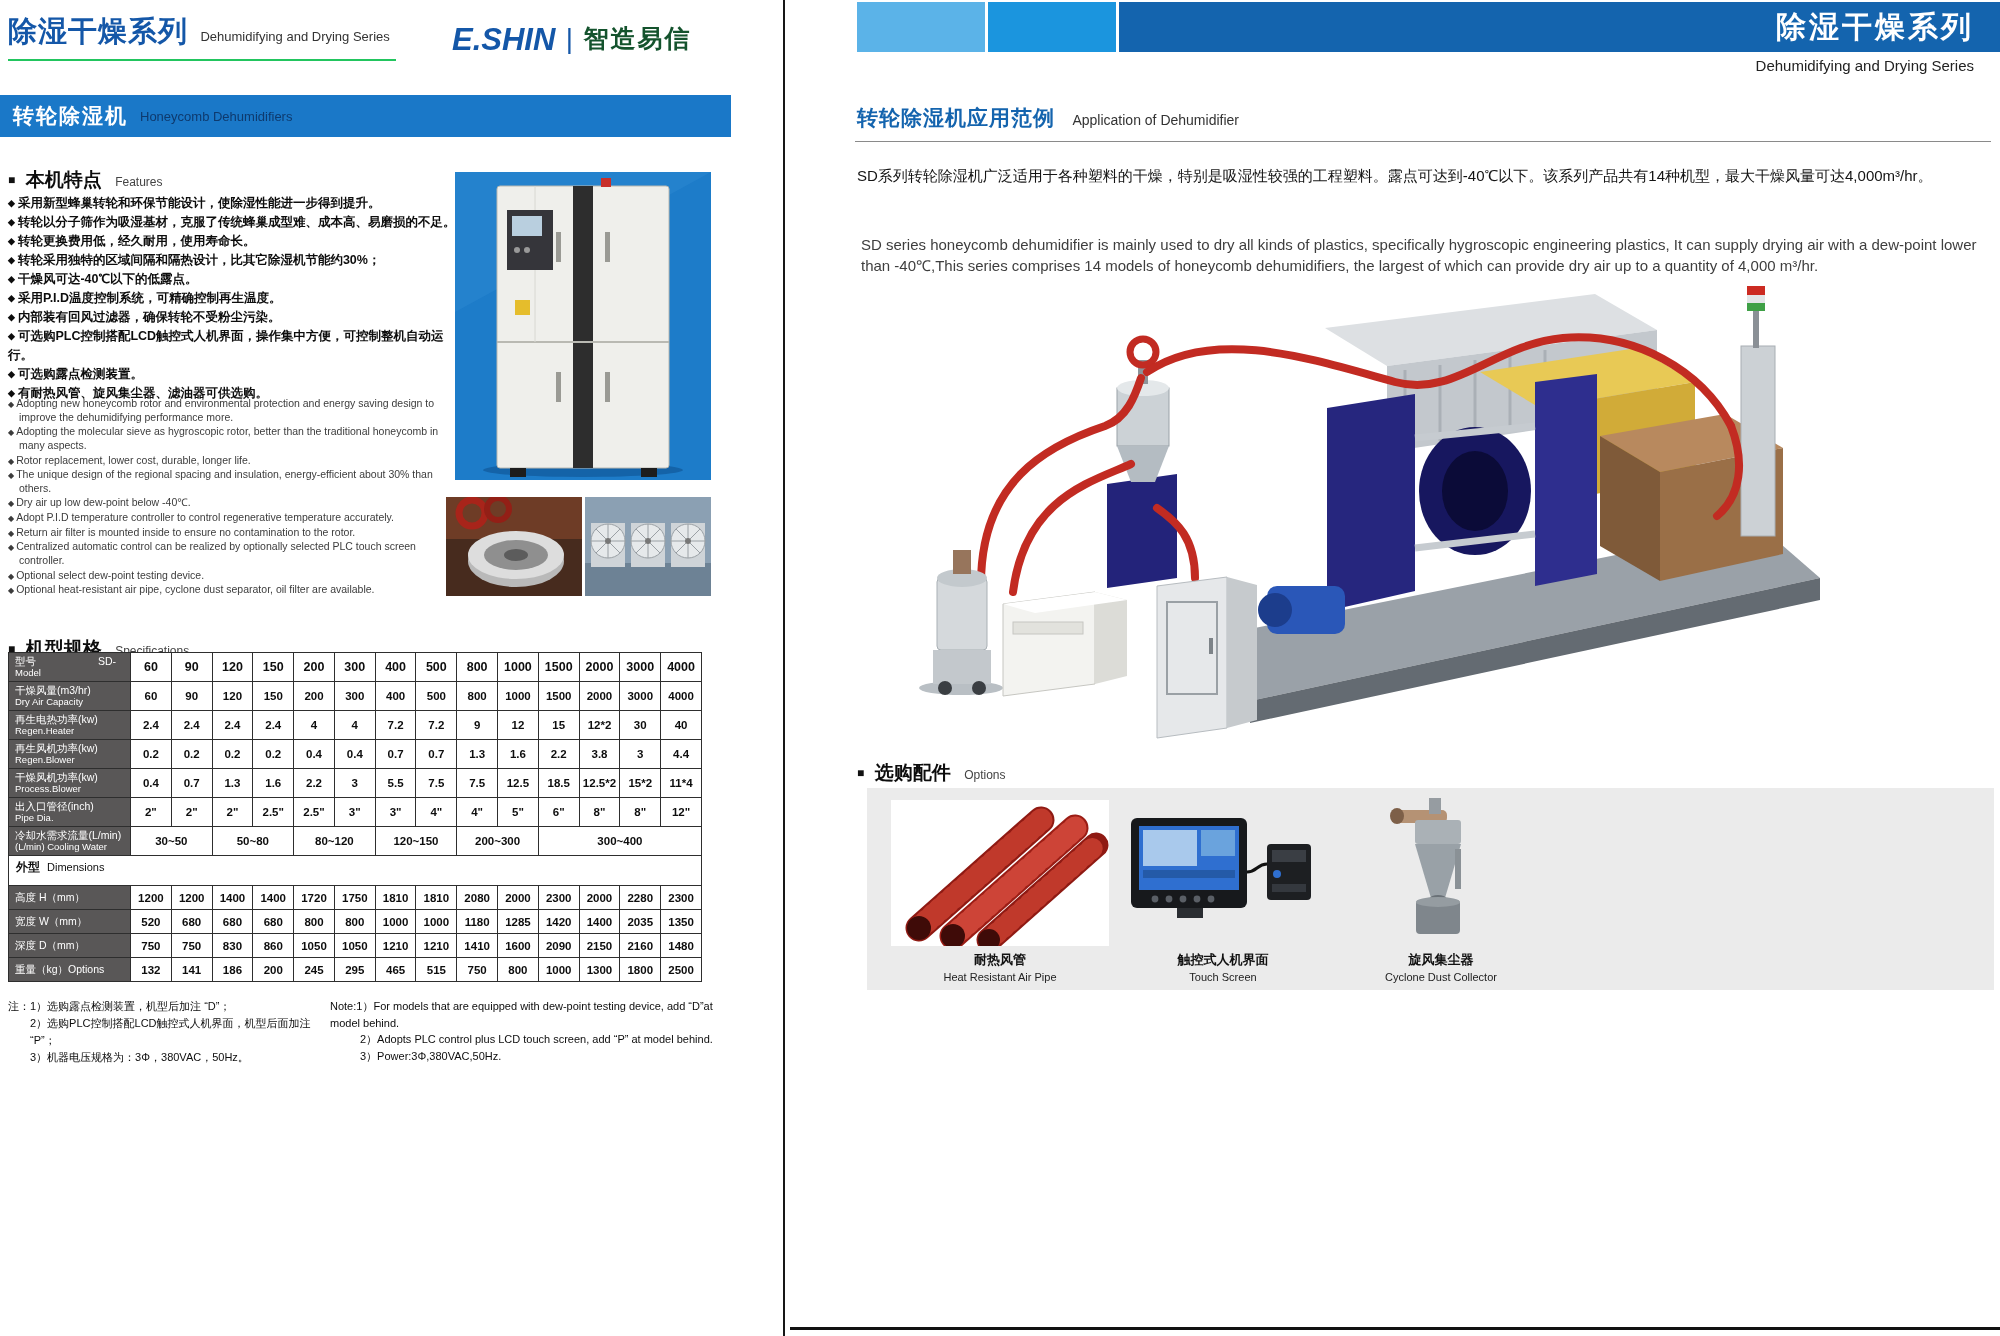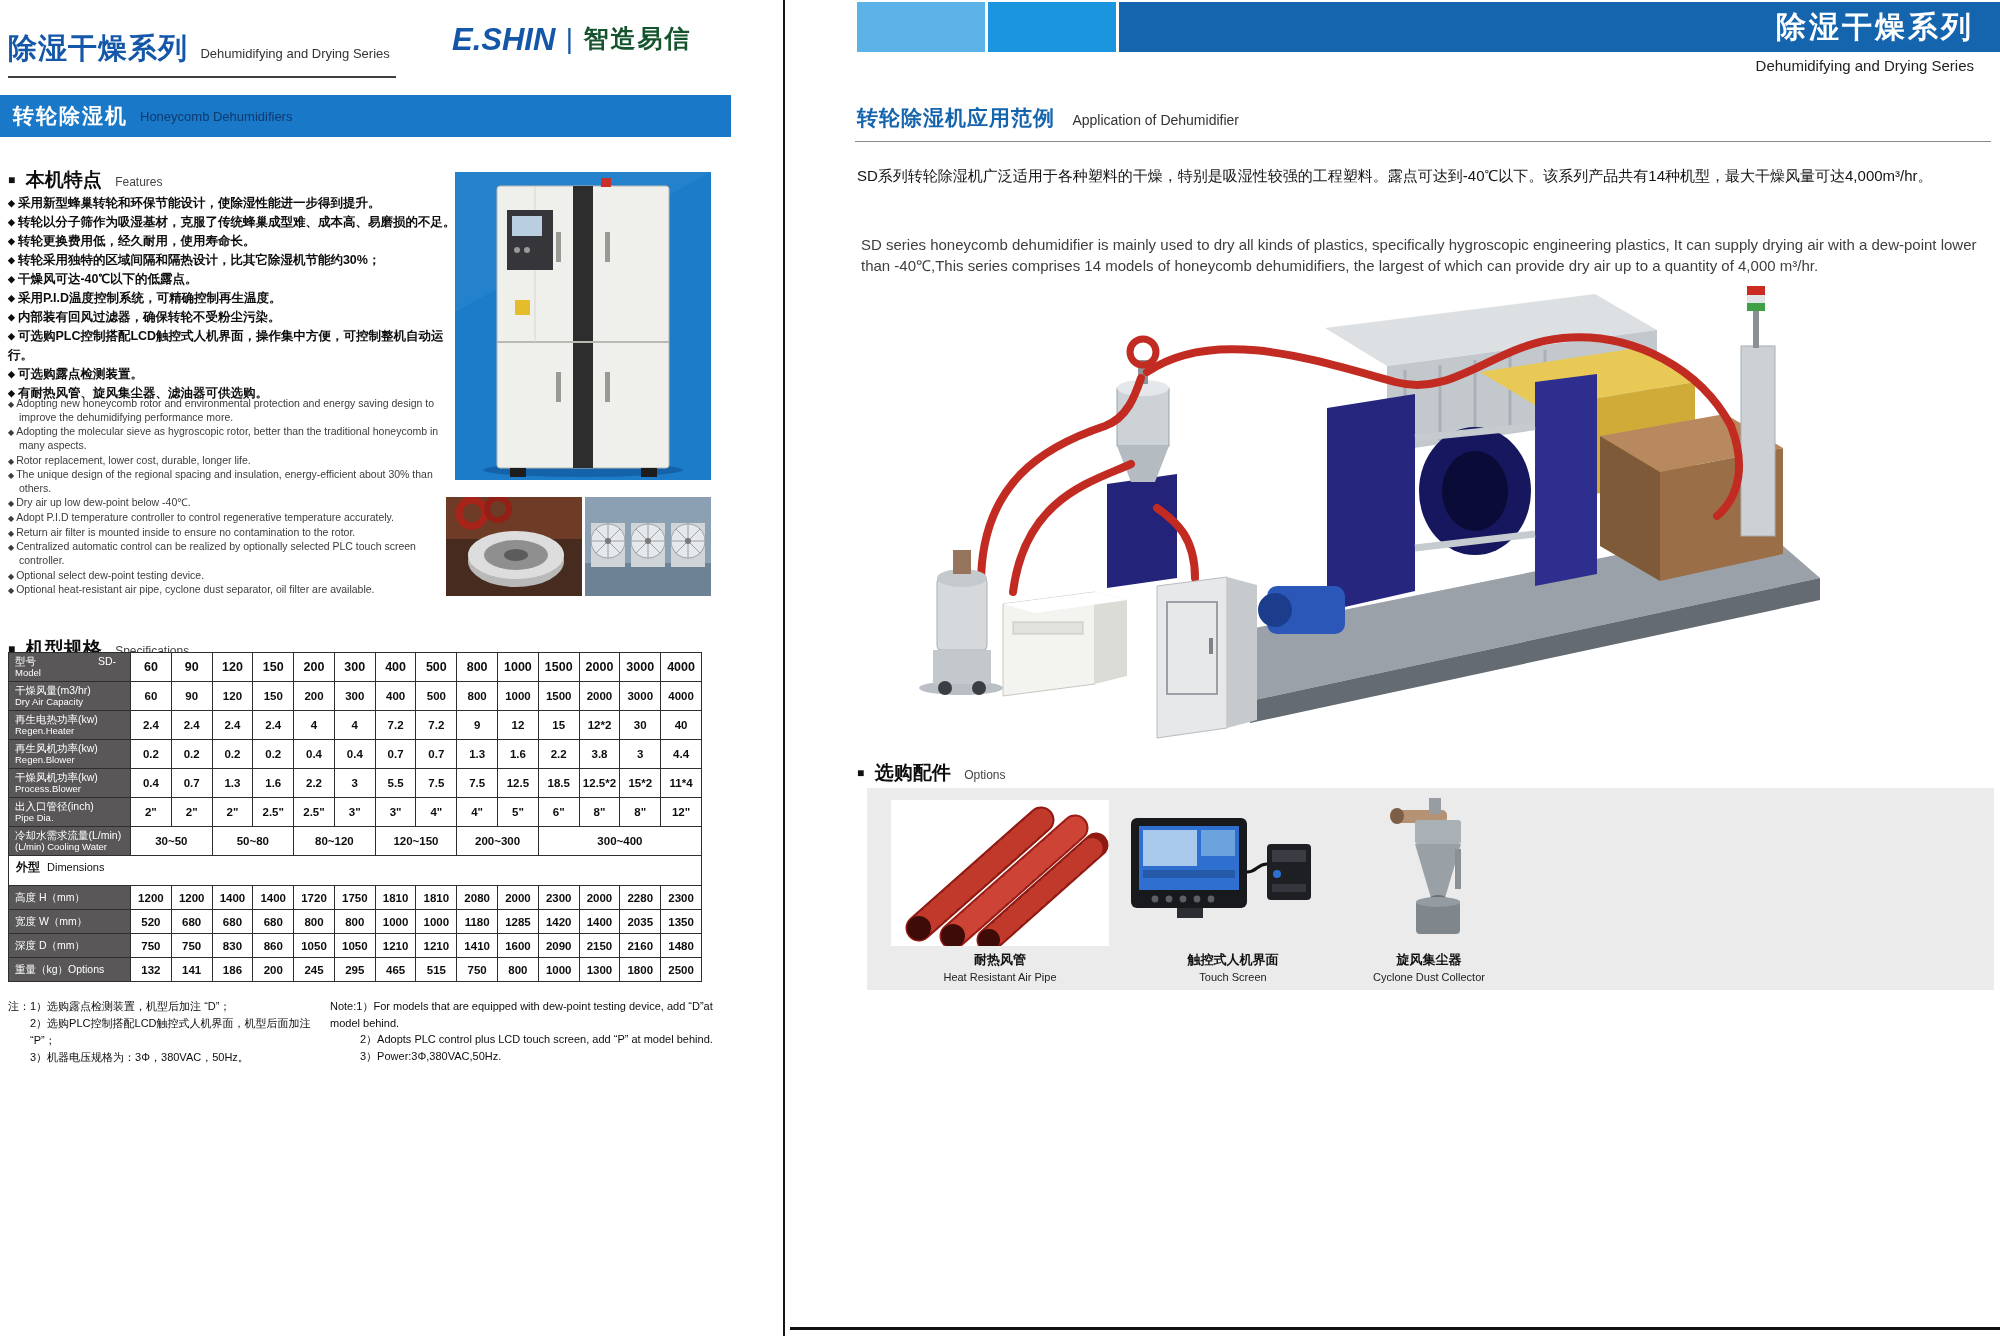--- a/index.html
+++ b/index.html
@@ -3,22 +3,22 @@
 <meta charset="utf-8">
 <style>
   * { margin:0; padding:0; box-sizing:border-box; }
   body { font-family:"Liberation Sans", sans-serif; background:#fff; }
   .sheet { position:relative; width:2000px; height:1336px; background:#fff; overflow:hidden; }
 
   
   .page-left { position:absolute; left:0; top:0; width:783px; height:1336px; background:#fff; }
   .page-divider { position:absolute; left:783px; top:0; width:2px; height:1336px; background:#161616; }
 
-  .lp-titlewrap { position:absolute; left:8px; top:29px; width:388px; padding-bottom:7px;
-                  border-bottom:2px solid #404040; white-space:nowrap; }
+  .lp-titlewrap { position:absolute; left:8px; top:12px; width:388px; padding-bottom:7px;
+                  border-bottom:2px solid #22c55e; white-space:nowrap; }
   .lp-title-zh { font-size:29px; font-weight:bold; color:#1457a8; letter-spacing:1px; }
   .lp-title-en { font-size:13px; color:#333; margin-left:8px; }
 
   .lp-logo { position:absolute; left:452px; top:22px; white-space:nowrap; }
   .logo-en { font-size:31px; font-weight:bold; font-style:italic; color:#1457a8; }
   .logo-sep { font-size:28px; color:#1457a8; margin:0 6px; font-weight:300; vertical-align:2px; }
   .logo-zh { font-size:25px; font-weight:bold; color:#14532d; vertical-align:3px; letter-spacing:2px; }
 
   .lp-band { position:absolute; left:0; top:95px; width:731px; height:42px; background:#1a78c8;
              display:flex; align-items:center; padding-left:13px; }
@@ -83,22 +83,22 @@
   .illustration { position:absolute; left:110px; top:286px; width:935px; height:465px; }
 
   .opt-head { left:72px; top:760px; }
   .options-box { position:absolute; left:82px; top:788px; width:1127px; height:202px; background:#ebebeb; }
   .opt-img { position:absolute; }
   .opt1 { left:24px; top:12px; width:218px; height:146px; }
   .opt2 { left:258px; top:26px; width:196px; height:120px; }
   .opt3 { left:518px; top:6px; width:112px; height:150px; }
   .opt-label { position:absolute; text-align:center; }
   .l1 { left:24px; top:163px; width:218px; }
-  .l2 { left:268px; top:163px; width:196px; }
-  .l3 { left:456px; top:163px; width:212px; }
+  .l2 { left:258px; top:163px; width:196px; }
+  .l3 { left:468px; top:163px; width:212px; }
   .opt-zh { font-size:13px; font-weight:bold; color:#111; }
   .opt-en { font-size:11px; color:#222; margin-top:2px; }
 
   .rp-bottomline { position:absolute; left:5px; right:0; top:1327px; height:3px; background:#121212; }
 </style>
 </head>
 <body>
 
 <div class="sheet">
 

